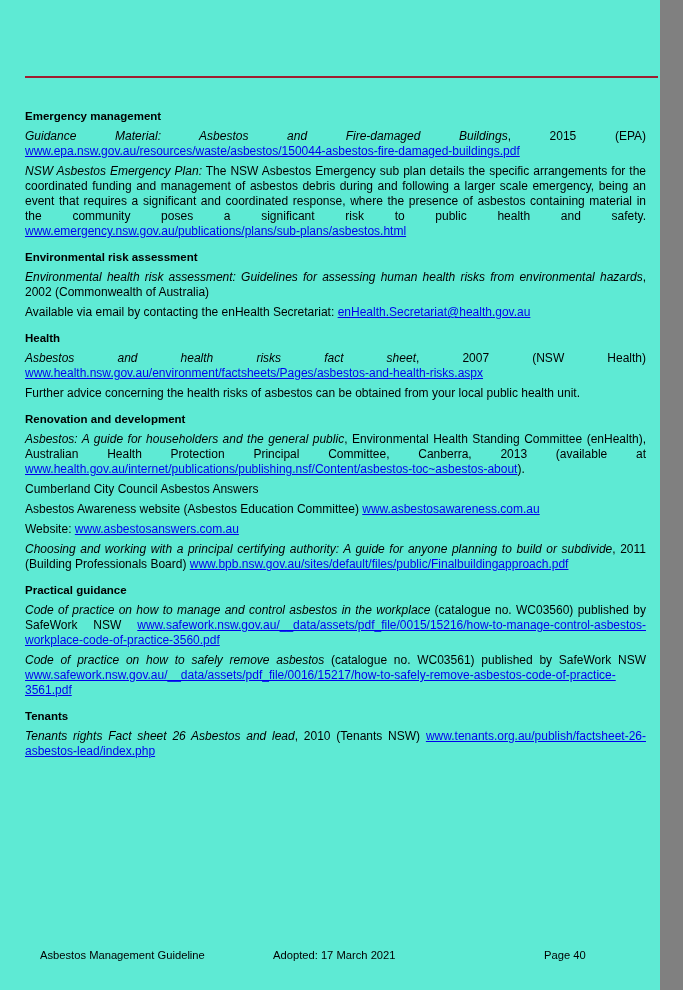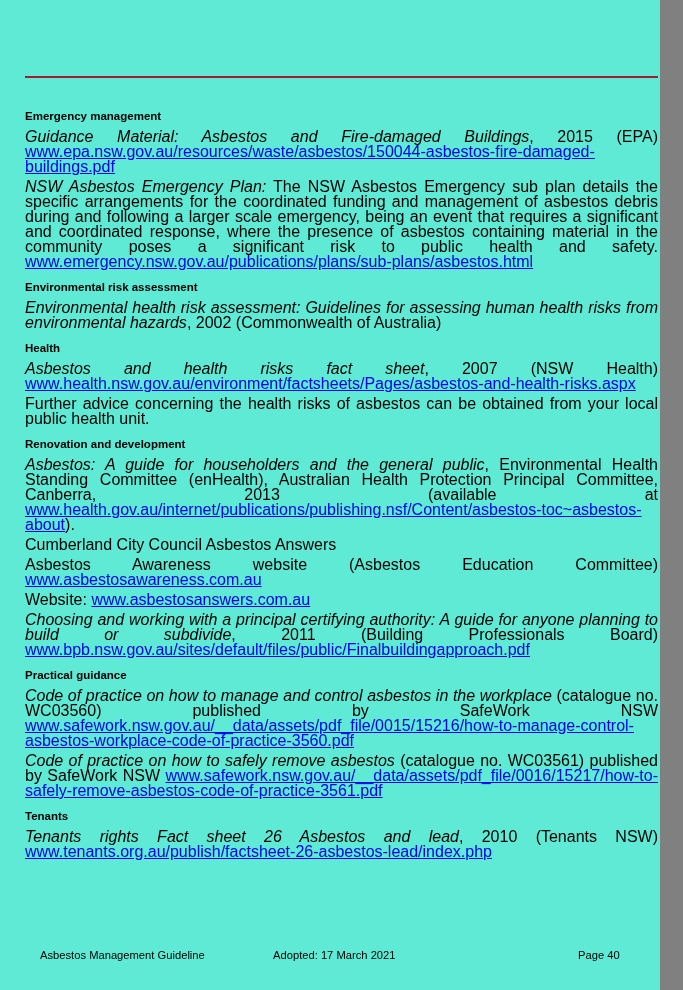--- a/index.html
+++ b/index.html
@@ -23,58 +23,59 @@
     width:633px;
   }
   .content h2{
     font-size:11.5px;
     line-height:14px;
     font-weight:bold;
     margin:11px 0 6px 0;
   }
   .content section:first-child h2{margin-top:5px;}
   .content p{
-    font-size:16px;
+    font-size:12px;
     line-height:15px;
-    margin:0 0 5px 0;
+    margin:0 12px 5px 0;
     text-align:justify;
     overflow-wrap:break-word;
   }
   .seg-i{font-style:italic;}
   a.lnk{
     color:#0000EE;
     text-decoration:underline;
     cursor:pointer;
   }
   .footer{
     position:absolute;
     top:948px;left:0;
     width:683px;
     font-size:11.2px;
     line-height:14px;
   }
   .footer span{position:absolute;top:0;white-space:nowrap;}
   .footer .f-left{left:40px;}
   .footer .f-center{left:273px;}
-  .footer .f-right{left:578px;}
+  .footer .f-right{left:544px;}
 </style>
 </head>
 <body>
 
 <div class="page">
   <div class="rule" style="background: rgb(158, 30, 48);"></div>
   <div class="content" id="content">
       <section>
         <h2>Emergency management</h2>
         <p><span class="seg-i">Guidance Material: Asbestos and Fire-damaged Buildings</span><span class="seg-n">, 2015 (EPA) </span><a class="lnk" href="#" style="color: rgb(0, 0, 238);">www.epa.nsw.gov.au/resources/waste/asbestos/150044-asbestos-fire-damaged-buildings.pdf</a></p>
         <p><span class="seg-i">NSW Asbestos Emergency Plan:</span><span class="seg-n"> The NSW Asbestos Emergency sub plan details the specific arrangements for the coordinated funding and management of asbestos debris during and following a larger scale emergency, being an event that requires a significant and coordinated response, where the presence of asbestos containing material in the community poses a significant risk to public health and safety. </span><a class="lnk" href="#" style="color: rgb(0, 0, 238);">www.emergency.nsw.gov.au/publications/plans/sub-plans/asbestos.html</a></p>
       </section>
       <section>
         <h2>Environmental risk assessment</h2>
         <p><span class="seg-i">Environmental health risk assessment: Guidelines for assessing human health risks from environmental hazards</span><span class="seg-n">, 2002 (Commonwealth of Australia)</span></p>
+        <p><span class="seg-n">Available via email by contacting the enHealth Secretariat: </span><a class="lnk" href="#" style="color: rgb(0, 0, 238);">enHealth.Secretariat@health.gov.au</a></p>
       </section>
       <section>
         <h2>Health</h2>
         <p><span class="seg-i">Asbestos and health risks fact sheet</span><span class="seg-n">, 2007 (NSW Health) </span><a class="lnk" href="#" style="color: rgb(0, 0, 238);">www.health.nsw.gov.au/environment/factsheets/Pages/asbestos-and-health-risks.aspx</a></p>
         <p><span class="seg-n">Further advice concerning the health risks of asbestos can be obtained from your local public health unit.</span></p>
       </section>
       <section>
         <h2>Renovation and development</h2>
         <p><span class="seg-i">Asbestos: A guide for householders and the general public</span><span class="seg-n">, Environmental Health Standing Committee (enHealth), Australian Health Protection Principal Committee, Canberra, 2013 (available at </span><a class="lnk" href="#" style="color: rgb(0, 0, 238);">www.health.gov.au/internet/publications/publishing.nsf/Content/asbestos-toc~asbestos-about</a><span class="seg-n">).</span></p>
         <p><span class="seg-n">Cumberland City Council Asbestos Answers</span></p>

